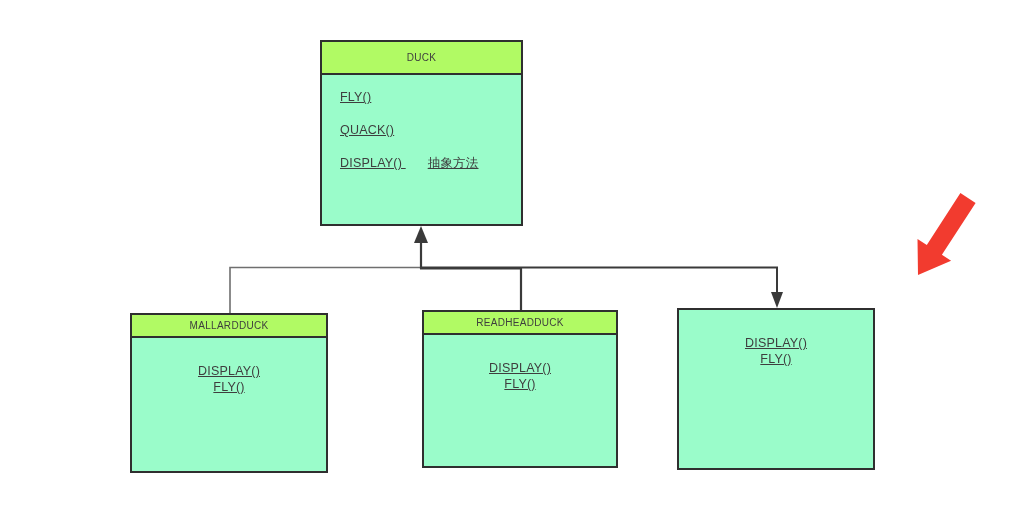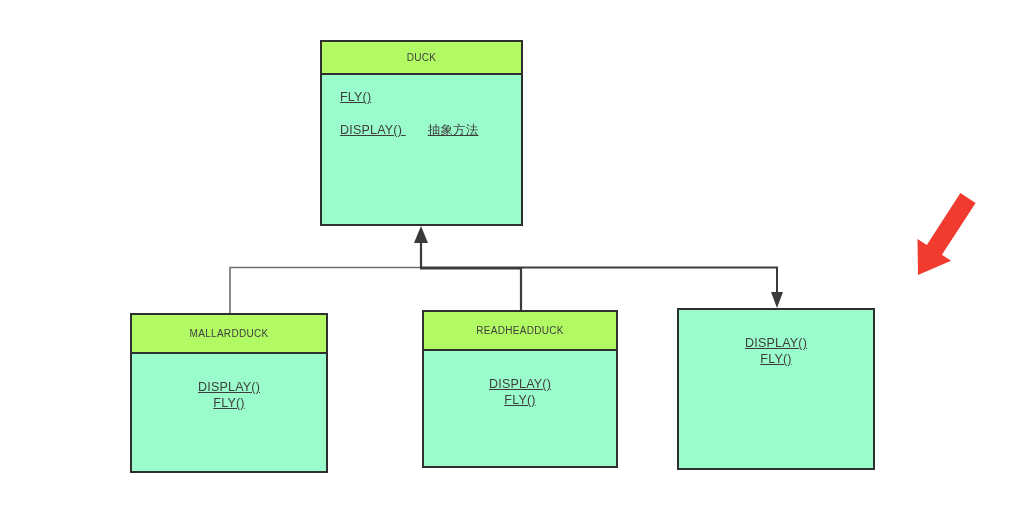--- a/index.html
+++ b/index.html
@@ -53,21 +53,21 @@
     font-size: 12.5px;
     letter-spacing: 0.2px;
     white-space: nowrap;
   }
   .abstract-note { margin-left: 22px; margin-top: 31px; }
 
   
   .box-mallard  { left: 130px; top: 313px; width: 198px; height: 160px; }
   .box-readhead { left: 422px; top: 310px; width: 196px; height: 158px; }
   .box-rubber   { left: 677px; top: 308px; width: 198px; height: 162px; }
-  .subclass .box-header { height: 39px; }
+  .subclass .box-header { height: 23px; }
   .subclass .box-body {
     padding-top: 26px;
     text-align: center;
     font-size: 12.5px;
     letter-spacing: 0.2px;
   }
   .subclass .method-row { line-height: 15.5px; }
 
   .connector-layer {
     position: absolute;
@@ -79,20 +79,21 @@
 </style>
 </head>
 <body>
 
 <div class="canvas">
 
   <div class="class-box box-duck">
     <div class="box-header">DUCK</div>
     <div class="box-body">
       <div class="method-row">FLY()</div>
+      <div class="method-row">QUACK()</div>
       <div class="method-row">
         <span>DISPLAY()</span>
         <span class="abstract-note">抽象方法</span>
       </div>
     </div>
   </div>
 
   <div class="class-box subclass box-mallard">
     <div class="box-header">MALLARDDUCK</div>
     <div class="box-body">

